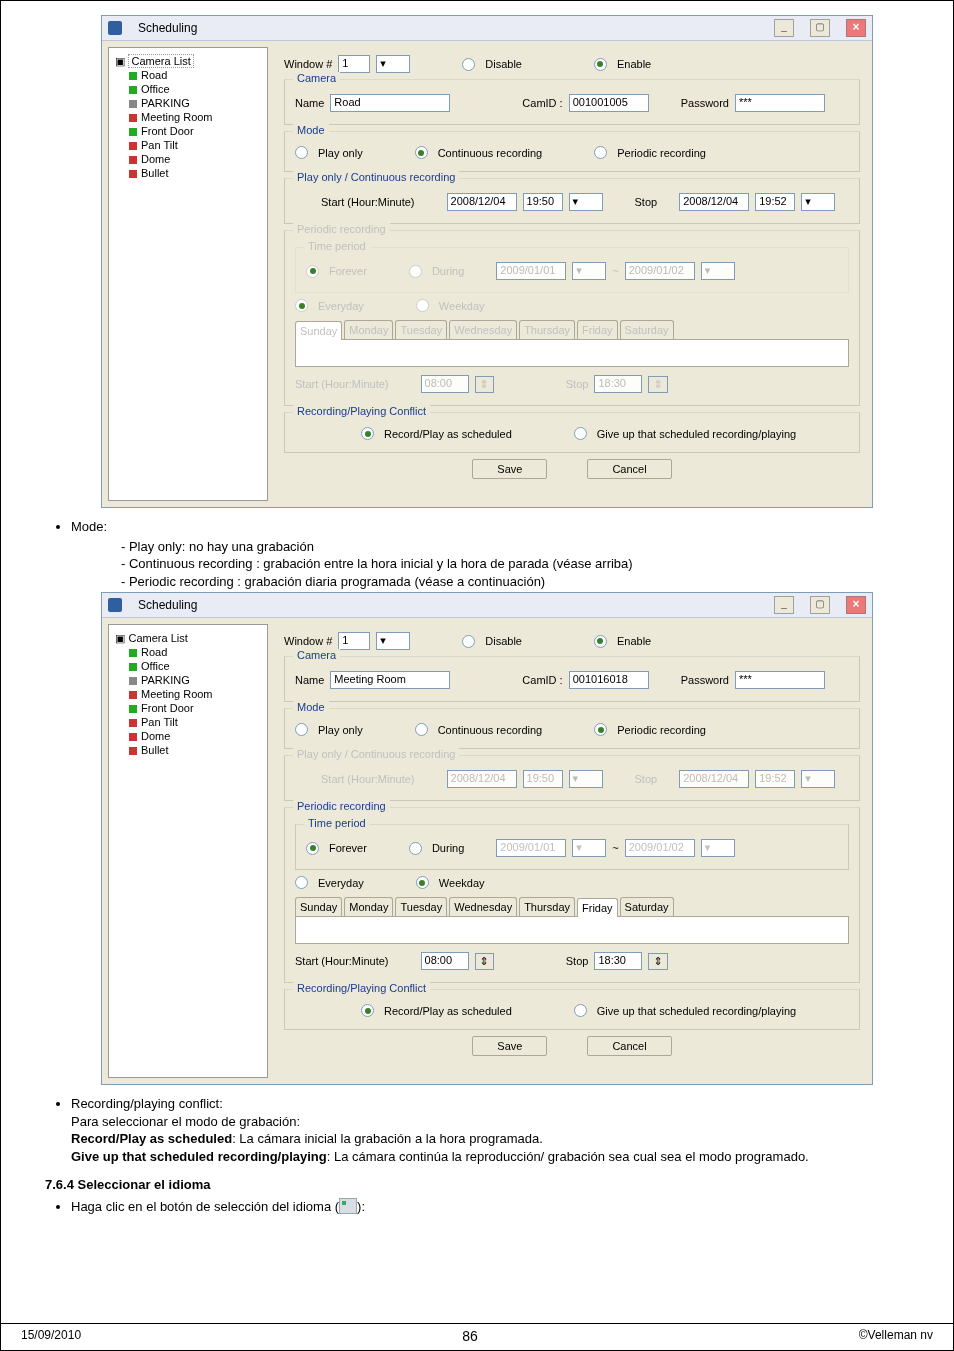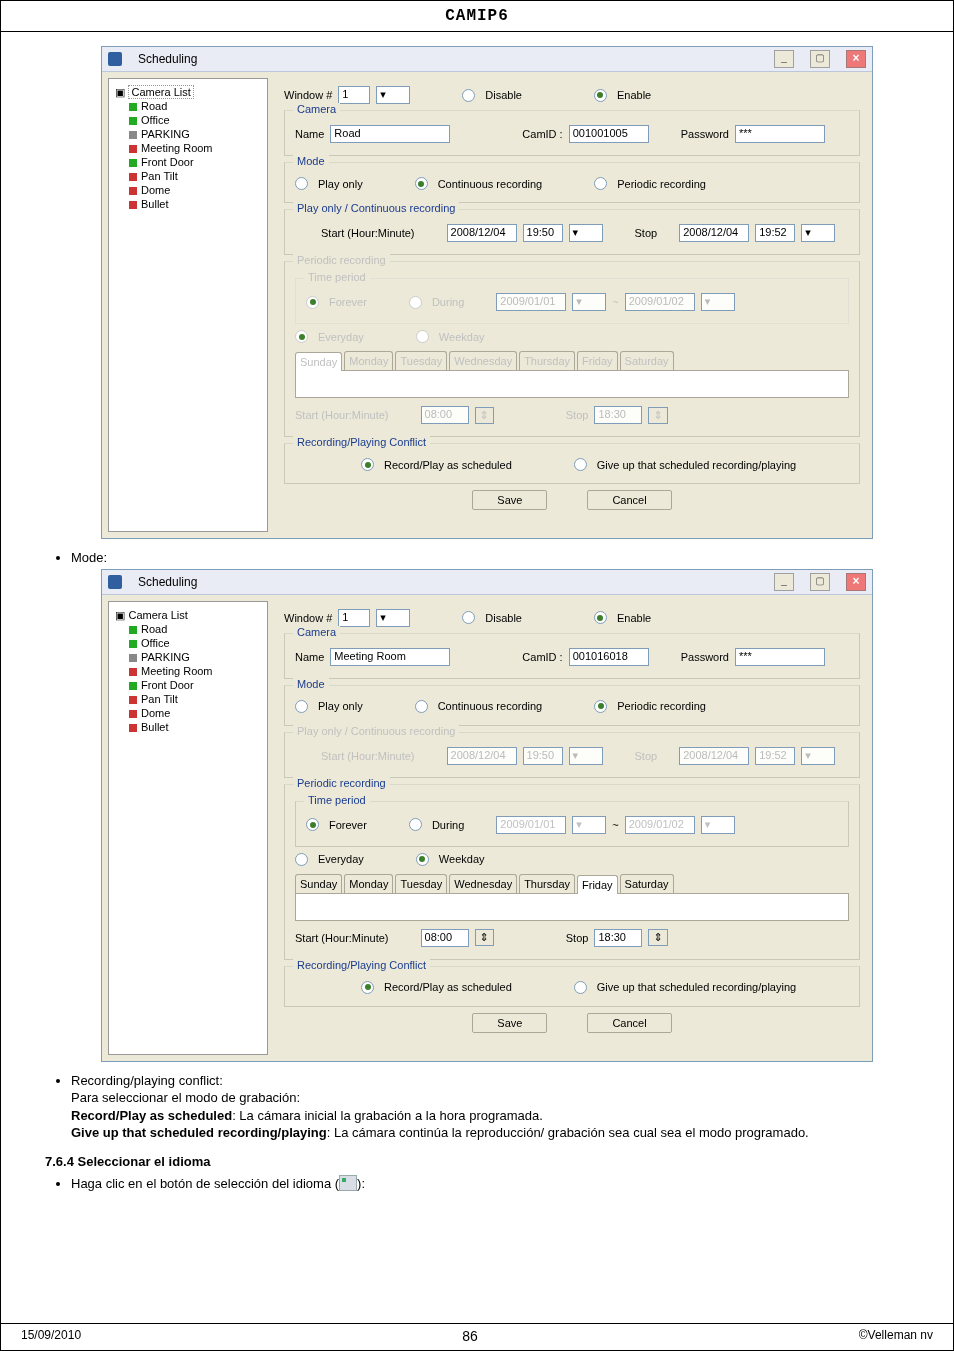--- a/index.html
+++ b/index.html
@@ -156,21 +156,20 @@
     display: flex; justify-content: space-between;
     padding: 4px 20px 0 20px;
     font-size: 12px;
   }
   .pagenum { font-size: 14px;}
 </style>
 </head>
 <body>
 
 <div class="page">
-  <div class="header">CAMIP6</div>
 
   <div class="content">
 
     <div class="win-wrap">
       <div class="window">
         <div class="titlebar">
           <span class="tb-icon"></span>
           <span class="tb-title">Scheduling</span>
           <span class="tb-spacer"></span>
           <span class="tb-btn">_</span>
@@ -318,20 +317,25 @@
             </div>
           </div>
         </div>
       </div>
     </div>
 
     <div class="body-text">
       <ul style="list-style: disc;">
         <li>Mode:</li>
       </ul>
+      <ul class="dash">
+        <li>Play only: no hay una grabación</li>
+        <li>Continuous recording : grabación entre la hora inicial y la hora de parada (véase arriba)</li>
+        <li>Periodic recording : grabación diaria programada (véase a continuación)</li>
+      </ul>
     </div>
 
     <div class="win-wrap">
       <div class="window">
         <div class="titlebar">
           <span class="tb-icon"></span>
           <span class="tb-title">Scheduling</span>
           <span class="tb-spacer"></span>
           <span class="tb-btn">_</span>
           <span class="tb-btn">▢</span>

